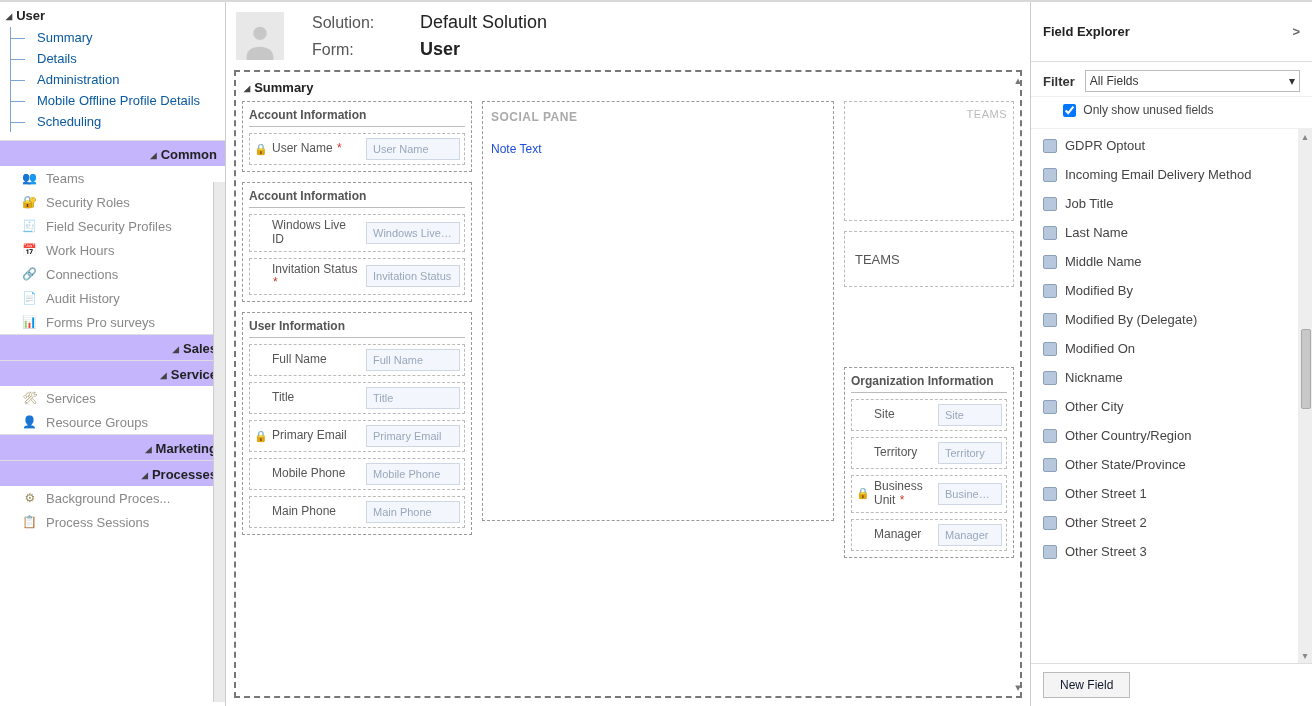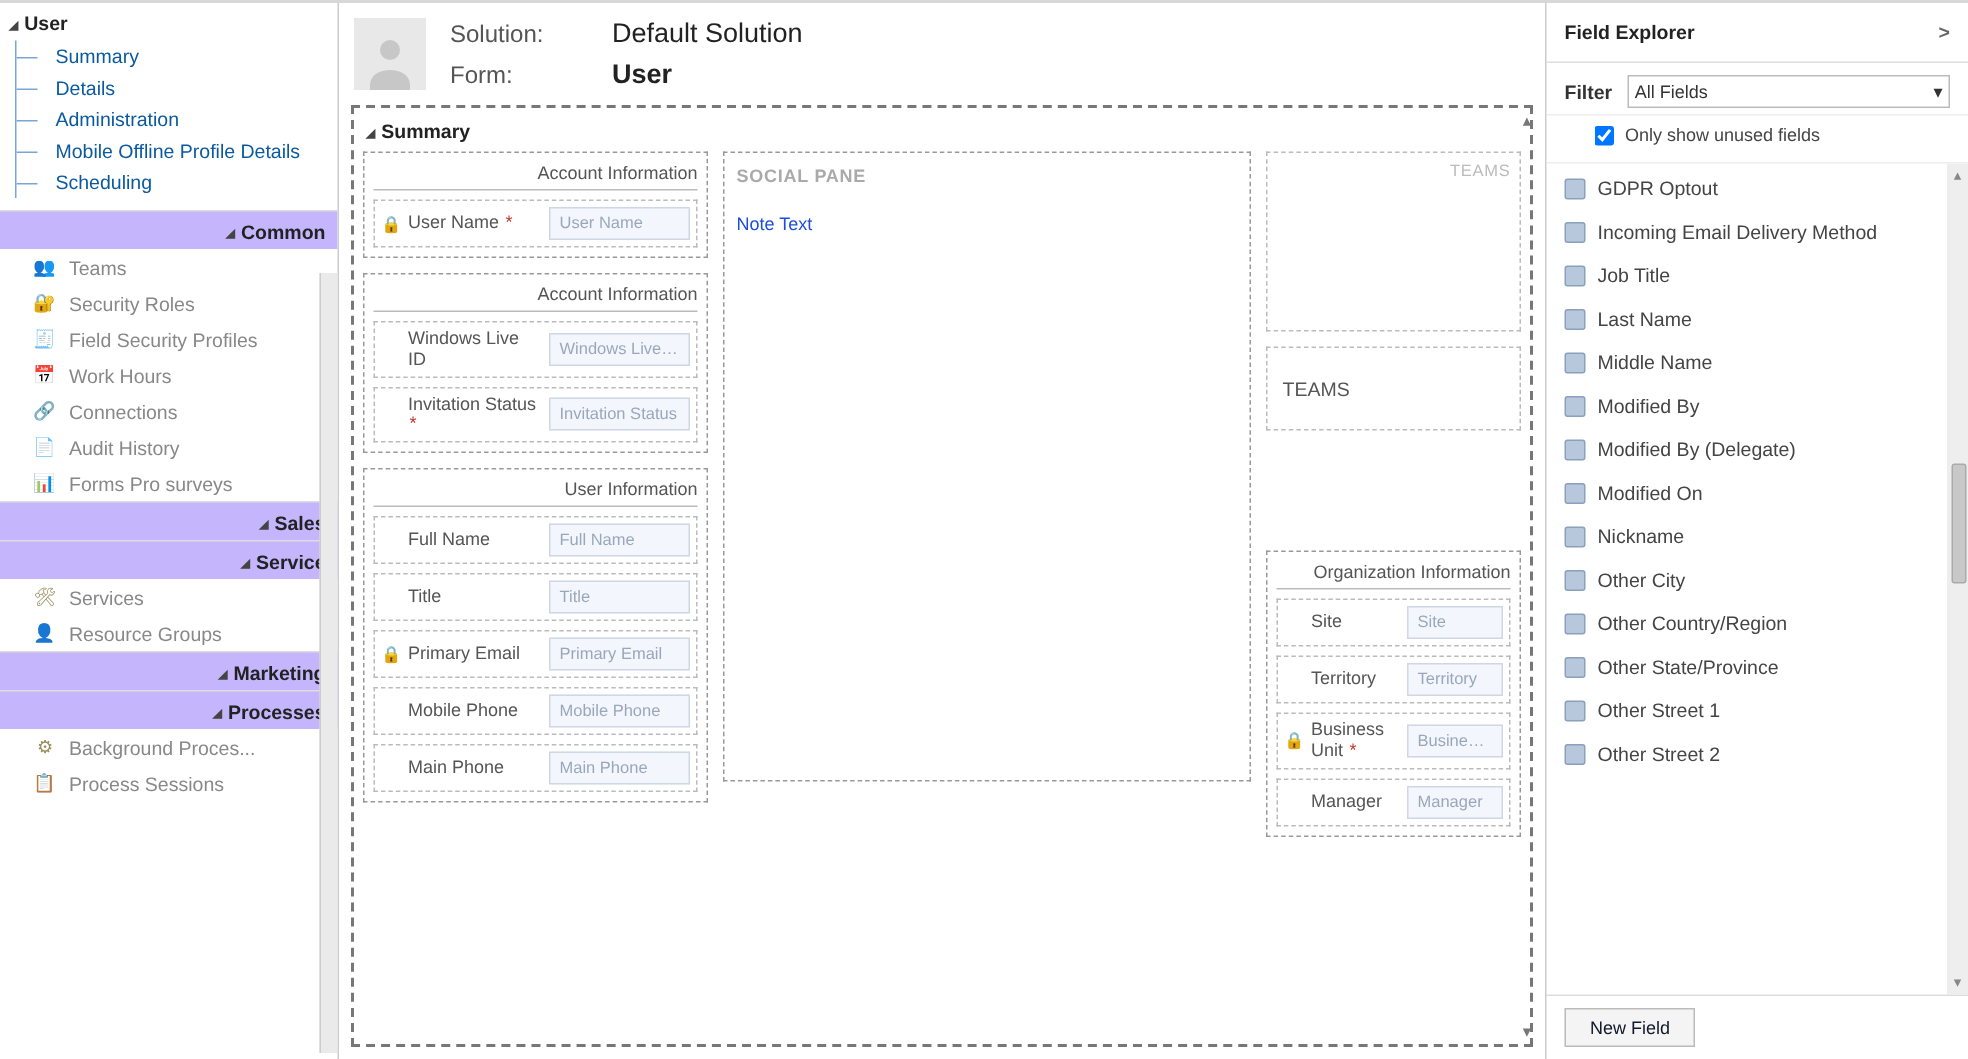--- a/index.html
+++ b/index.html
@@ -110,21 +110,21 @@
     align-items: flex-start;
     gap: 16px;
     padding: 10px 16px 10px 10px;
   }
   .avatar {
     width: 48px; height: 48px;
     background: #e8e8e8;
     display: flex; align-items: flex-end; justify-content: center;
   }
   .avatar svg { width: 40px; height: 40px; fill: #c7c7c7; }
-  .hdr-labels { display: grid; grid-template-columns: 90px auto; row-gap: 6px; column-gap: 18px; align-items: baseline; }
+  .hdr-labels { display: grid; grid-template-columns: 90px auto; row-gap: 6px; column-gap: 18px; align-items: baseline; margin-left: 12px; }
   .hdr-key { color: #555; font-size: 16px; }
   .hdr-val { color: #222; font-size: 18px; }
   .hdr-val.bold { font-weight: 700; }
   .canvas-wrap {
     flex: 1;
     margin: 0 8px 8px 8px;
     border: 2px dashed #777;
     overflow: auto;
     position: relative;
     padding: 6px;
@@ -162,27 +162,26 @@
   }
   .col-left { width: 230px; display: flex; flex-direction: column; gap: 10px; }
   .col-mid  { flex: 1; }
   .col-right{ width: 170px; display: flex; flex-direction: column; gap: 10px; }
   .box {
     border: 1px dashed #999;
     padding: 6px;
     background: #fff;
   }
   .box-title {
-    font-weight: 400;
+    font-weight: 700;
     color: #555;
     padding-bottom: 4px;
     border-bottom: 1px solid #bbb;
     margin-bottom: 6px;
     font-size: 12px;
-    text-align: right;
   }
   .field-row {
     display: flex;
     align-items: center;
     gap: 6px;
     border: 1px dashed #bbb;
     padding: 4px;
     margin-bottom: 6px;
   }
   .field-row:last-child { margin-bottom: 0; }
@@ -242,21 +241,21 @@
     width: 282px;
     border-left: 1px solid #ccc;
     display: flex;
     flex-direction: column;
     background: #fff;
   }
   .fx-header {
     display: flex;
     justify-content: space-between;
     align-items: center;
-    padding: 12px 12px;
+    padding: 22px 12px;
     font-weight: 600;
     border-bottom: 1px solid #ddd;
     color: #222;
   }
   .fx-filter {
     padding: 8px 12px 4px 12px;
     display: flex;
     align-items: center;
     gap: 10px;
     border-bottom: 1px solid #eee;
@@ -619,19 +618,23 @@
           <span>Other State/Province</span>
         </div>
         <div class="fx-item">
           <span class="fi-icon"></span>
           <span>Other Street 1</span>
         </div>
         <div class="fx-item">
           <span class="fi-icon"></span>
           <span>Other Street 2</span>
         </div>
+        <div class="fx-item">
+          <span class="fi-icon"></span>
+          <span>Other Street 3</span>
+        </div>
       </div>
     <div class="fx-footer">
       <button class="fx-btn">New Field</button>
     </div>
   </div>
 
 </div>
 
 </body></html>

